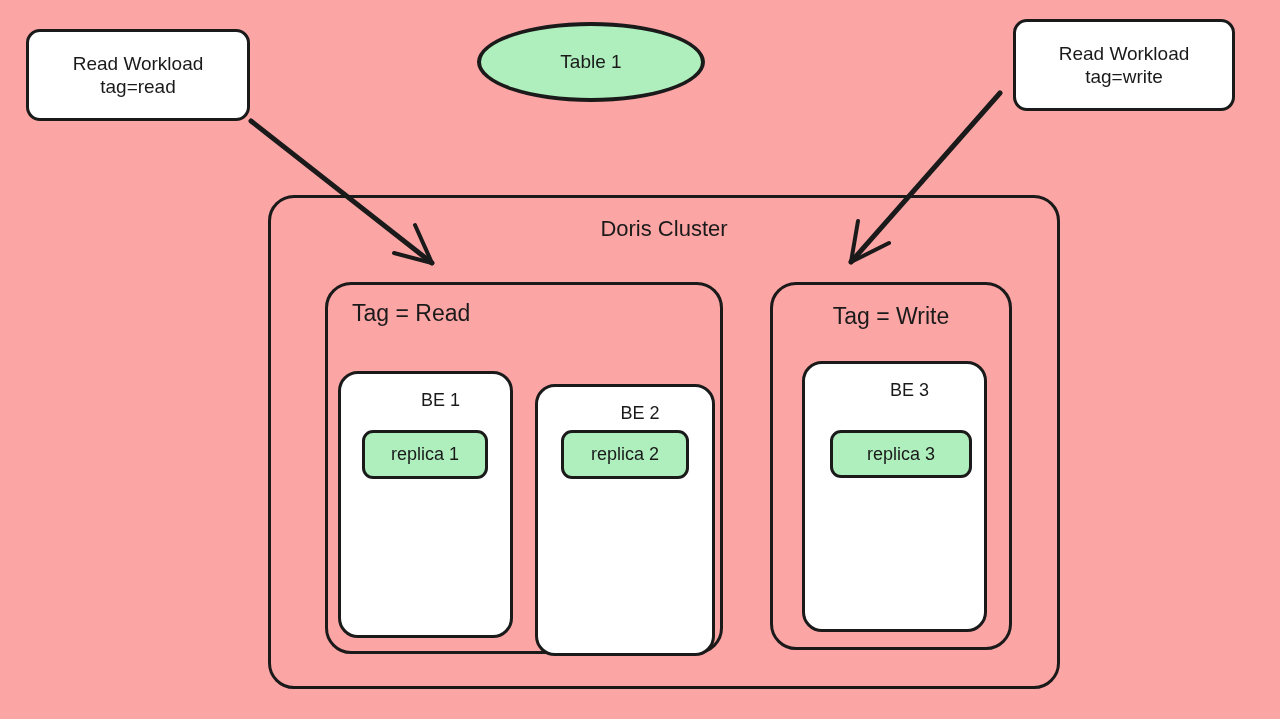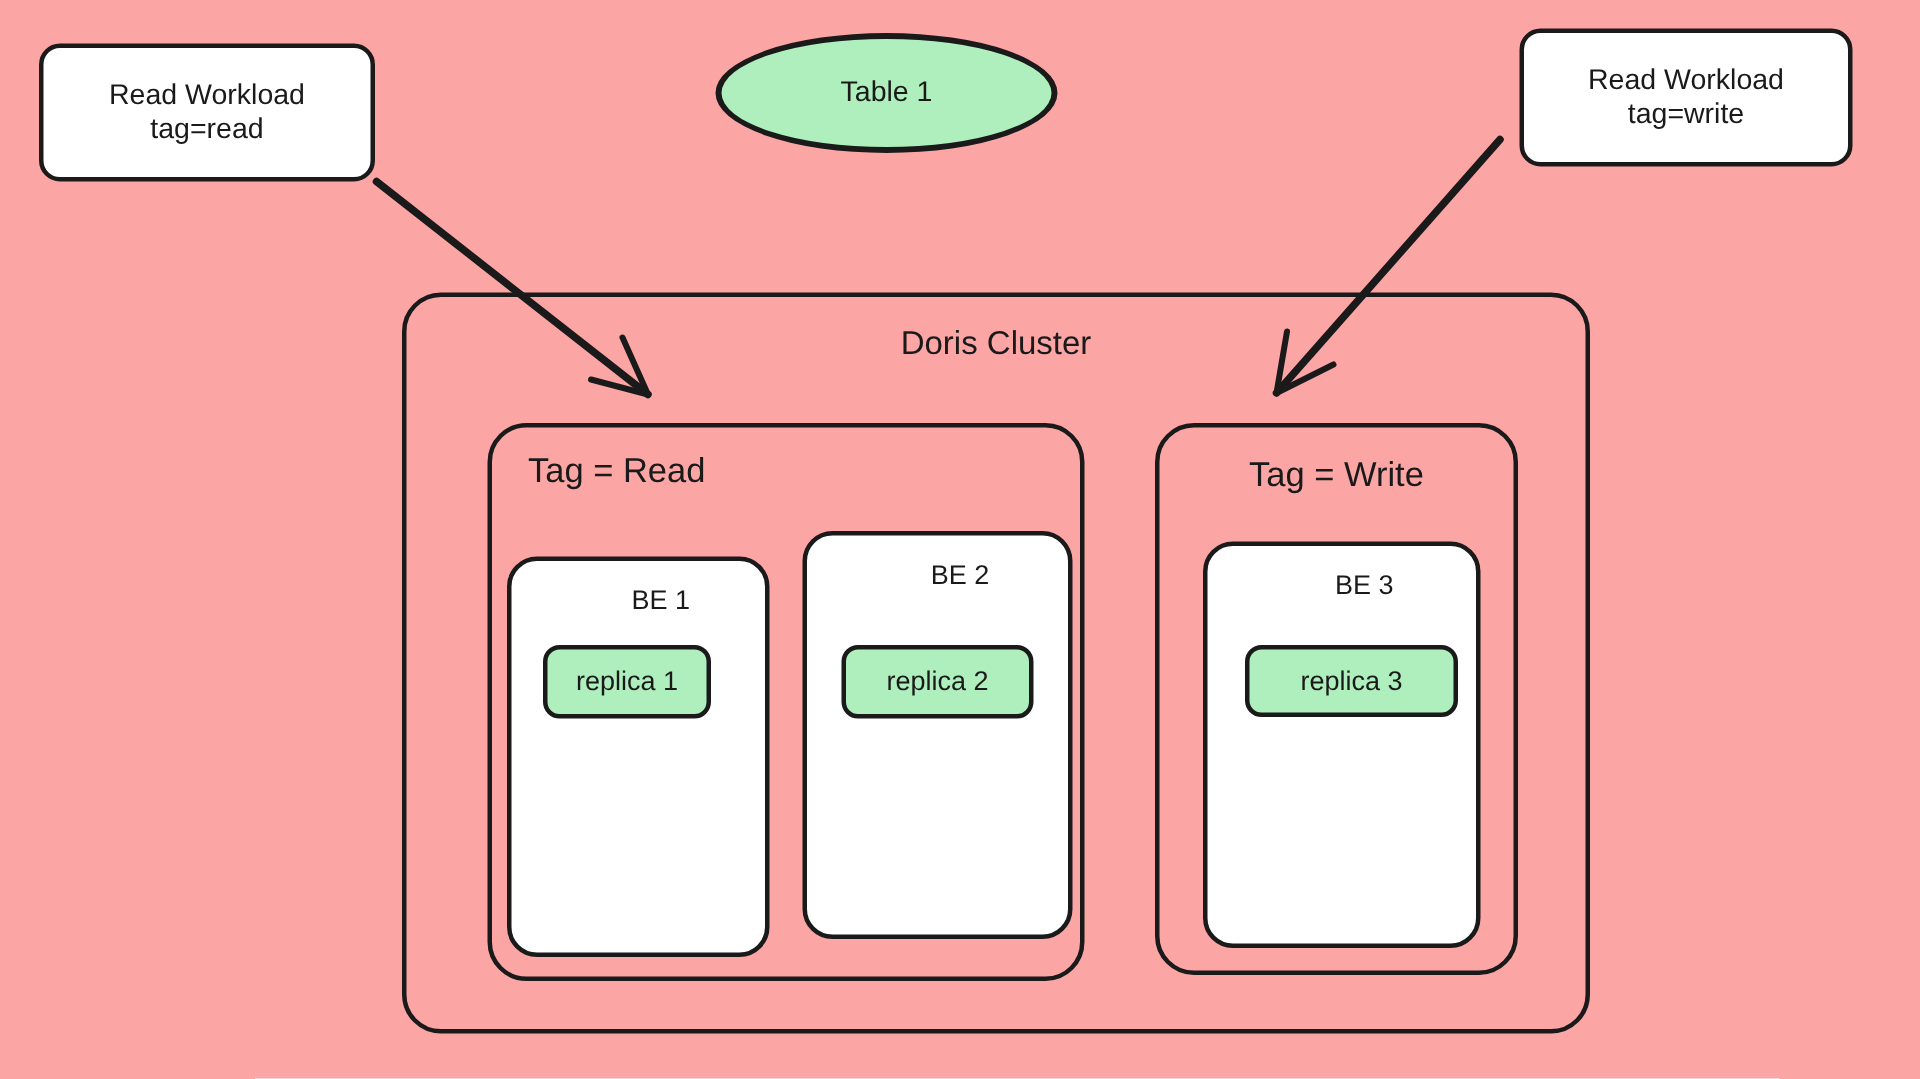--- a/index.html
+++ b/index.html
@@ -114,24 +114,24 @@
   .replica {
     position: absolute;
     box-sizing: border-box;
     display: flex;
     align-items: center;
     justify-content: center;
     font-size: 18px;
   }
 
   #be-1 { left: 338px; top: 371px; width: 175px; height: 267px; }
-  #be-2 { left: 535px; top: 354px; width: 180px; height: 272px; }
+  #be-2 { left: 535px; top: 384px; width: 180px; height: 272px; }
   #be-3 { left: 802px; top: 361px; width: 185px; height: 271px; }
 
-  #replica-1 { left: 362px; top: 430px; width: 112px; height: 49px; }
+  #replica-1 { left: 362px; top: 430px; width: 126px; height: 49px; }
   #replica-2 { left: 561px; top: 430px; width: 128px; height: 49px; }
   #replica-3 { left: 830px; top: 430px; width: 142px; height: 48px; }
 
   #arrows {
     position: absolute;
     left: 0; top: 0;
     width: 1280px; height: 719px;
     pointer-events: none;
   }
   .edge-line {

